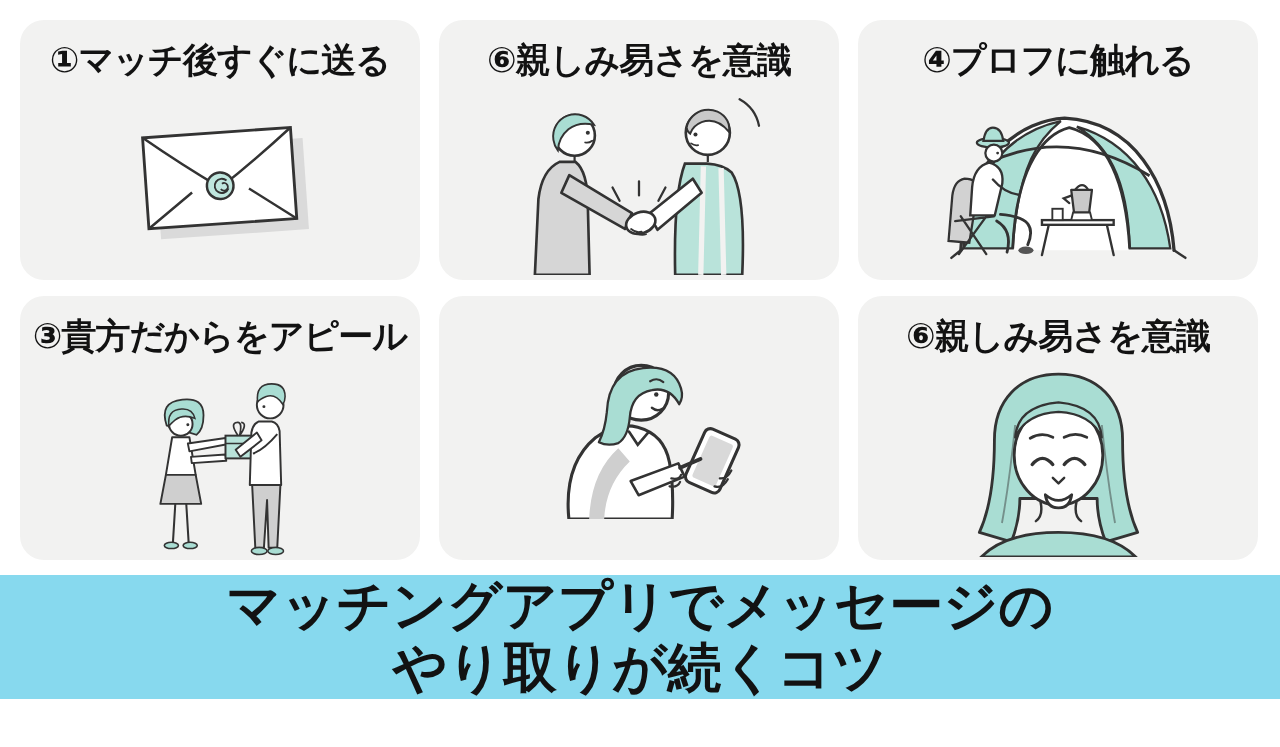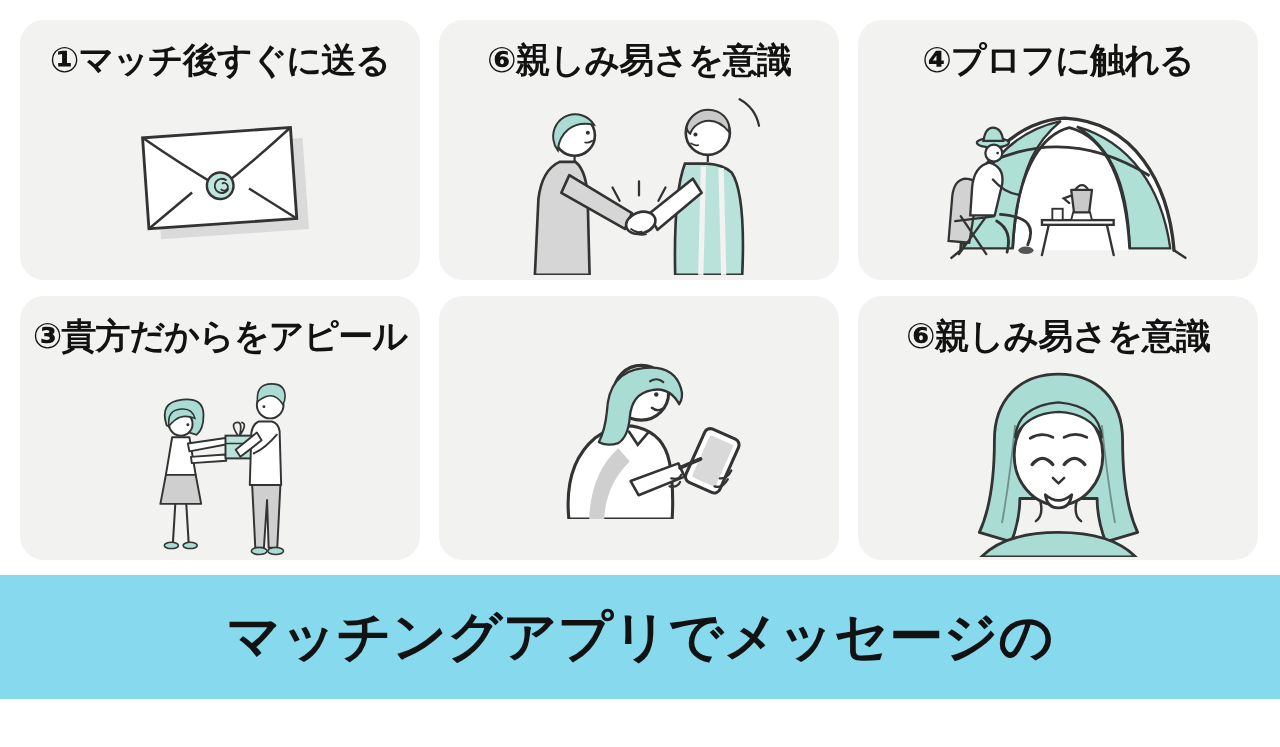--- a/index.html
+++ b/index.html
@@ -223,13 +223,14 @@
         <path d="M48,210 q26,-26 82,-26 q56,0 82,26 z" fill="#a9ddd3" stroke="#333" stroke-width="3"></path>
         <path d="M111,152 q3,14 -5,20 M149,152 q-3,14 5,20" fill="none" stroke="#333" stroke-width="2.6" stroke-linecap="round"></path>
       </svg>
     </div>
   </div>
 
 </div>
 
 <div class="banner">
   <div class="banner-line">マッチングアプリでメッセージの</div>
+  <div class="banner-line">やり取りが続くコツ</div>
 </div>
 
 </body></html>

